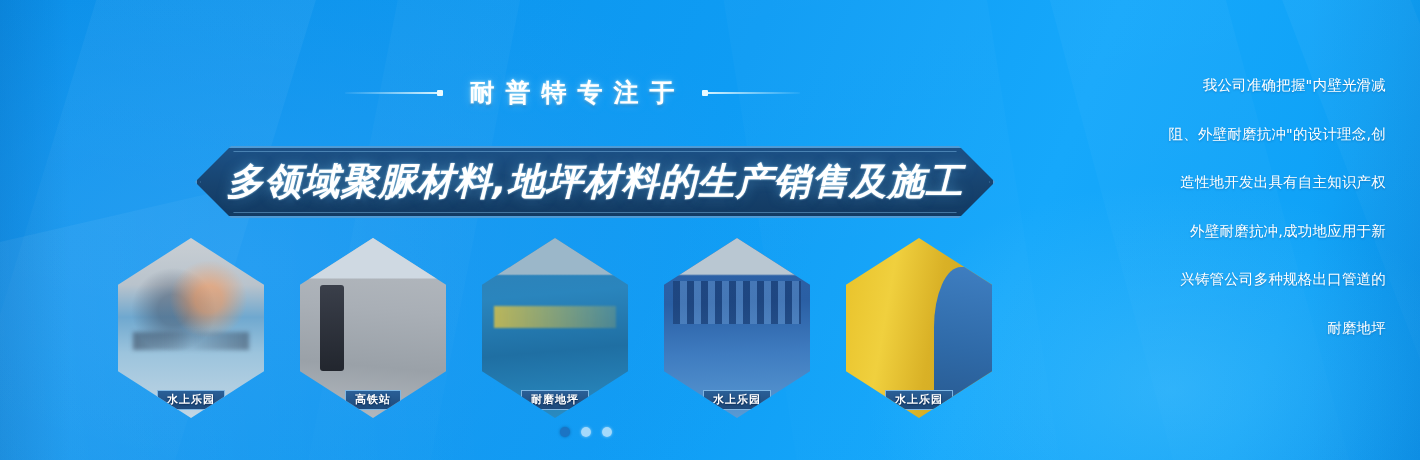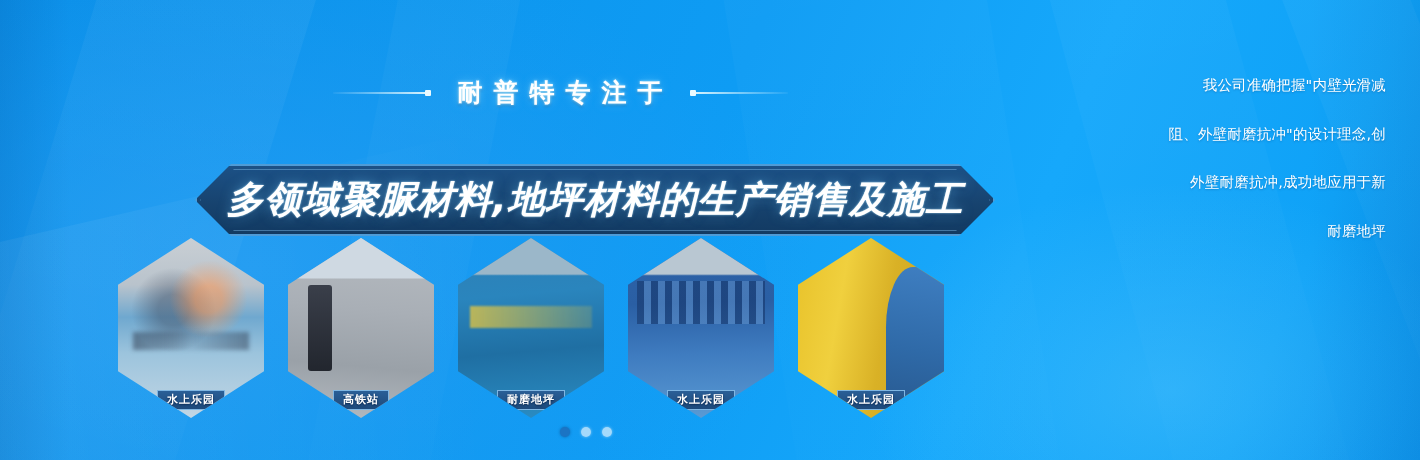--- a/index.html
+++ b/index.html
@@ -67,21 +67,21 @@
     position: absolute;
     right: -60px; bottom: -140px;
     width: 620px; height: 420px;
     background: radial-gradient(ellipse at center, rgba(120,215,255,0.28) 0%, rgba(120,215,255,0) 70%);
     pointer-events: none;
   }
 
   
   .tagline-row {
     position: absolute;
-    left: 0;
+    left: 12px;
     top: 76px;
     width: 1120px;
     display: flex;
     align-items: center;
     justify-content: center;
     gap: 18px;
   }
   .rule {
     position: relative;
     height: 2px;
@@ -138,21 +138,20 @@
     display: flex;
     align-items: center;
     justify-content: center;
     background: linear-gradient(180deg, #1c5186 0%, #17436f 55%, #123a62 100%);
     border: 2px solid #4f9bd6;
     box-sizing: border-box;
     clip-path: polygon(
       36px 0, calc(100% - 36px) 0, 100% 50%,
       calc(100% - 36px) 100%, 36px 100%, 0 50%);
     box-shadow: 0 3px 14px rgba(0,40,90,0.35);
-    margin-top: 18px;
   }
   .plaque-inner {
     position: absolute;
     inset: 3px;
     border: 1px solid rgba(130,190,235,0.45);
     clip-path: polygon(
       34px 0, calc(100% - 34px) 0, 100% 50%,
       calc(100% - 34px) 100%, 34px 100%, 0 50%);
     pointer-events: none;
   }
@@ -172,21 +171,21 @@
   }
 
   
   .hex-row {
     position: absolute;
     left: 118px;
     top: 238px;
     width: 960px;
     height: 180px;
     display: flex;
-    gap: 24px;
+    gap: 36px;
   }
   .hex {
     position: relative;
     width: 146px;
     height: 180px;
     flex: 0 0 auto;
     clip-path: polygon(50% 0, 100% 26%, 100% 74%, 50% 100%, 0 74%, 0 26%);
     overflow: hidden;
     box-shadow: 0 4px 12px rgba(0,45,95,0.22);
   }
@@ -384,17 +383,19 @@
 
   <div class="dots">
     <span class="dot active"></span>
     <span class="dot"></span>
     <span class="dot"></span>
   </div>
 
   <div class="right-copy">
     <div class="ln">我公司准确把握"内壁光滑减</div>
     <div class="ln">阻、外壁耐磨抗冲"的设计理念,创</div>
+    <div class="ln">造性地开发出具有自主知识产权</div>
     <div class="ln">外壁耐磨抗冲,成功地应用于新</div>
+    <div class="ln">兴铸管公司多种规格出口管道的</div>
     <div class="ln">耐磨地坪</div>
   </div>
 
 </div>
 
 </body></html>

